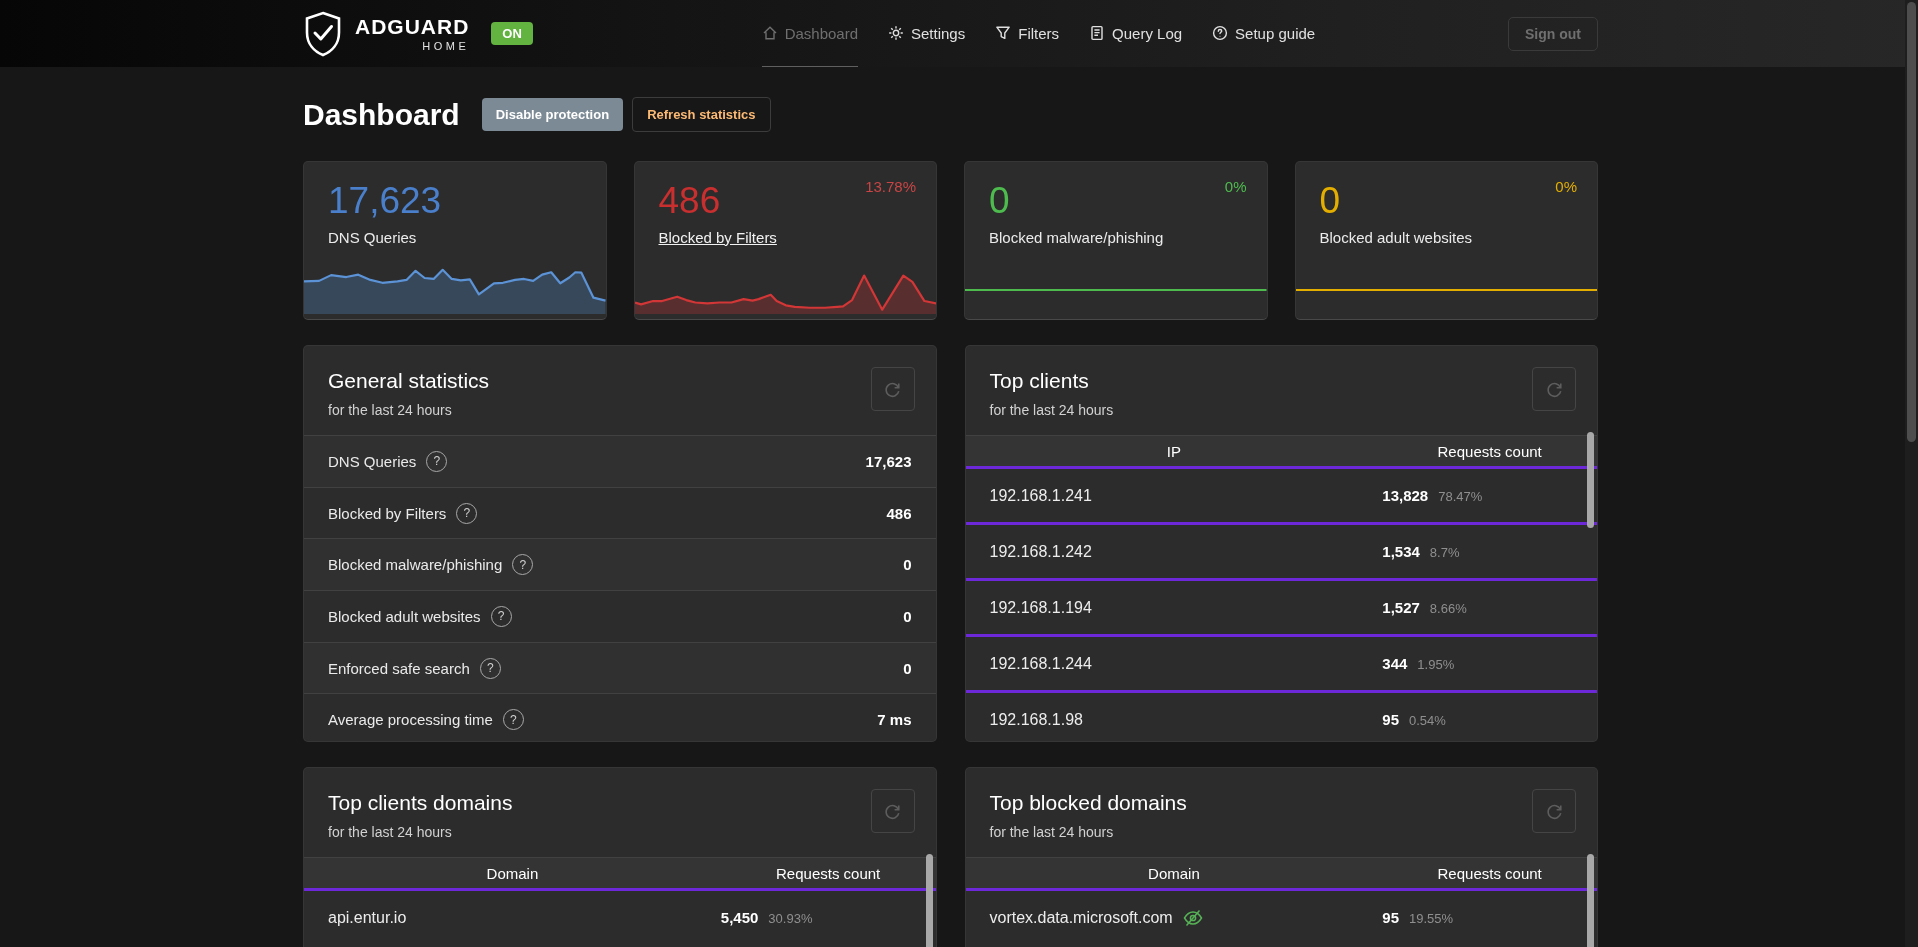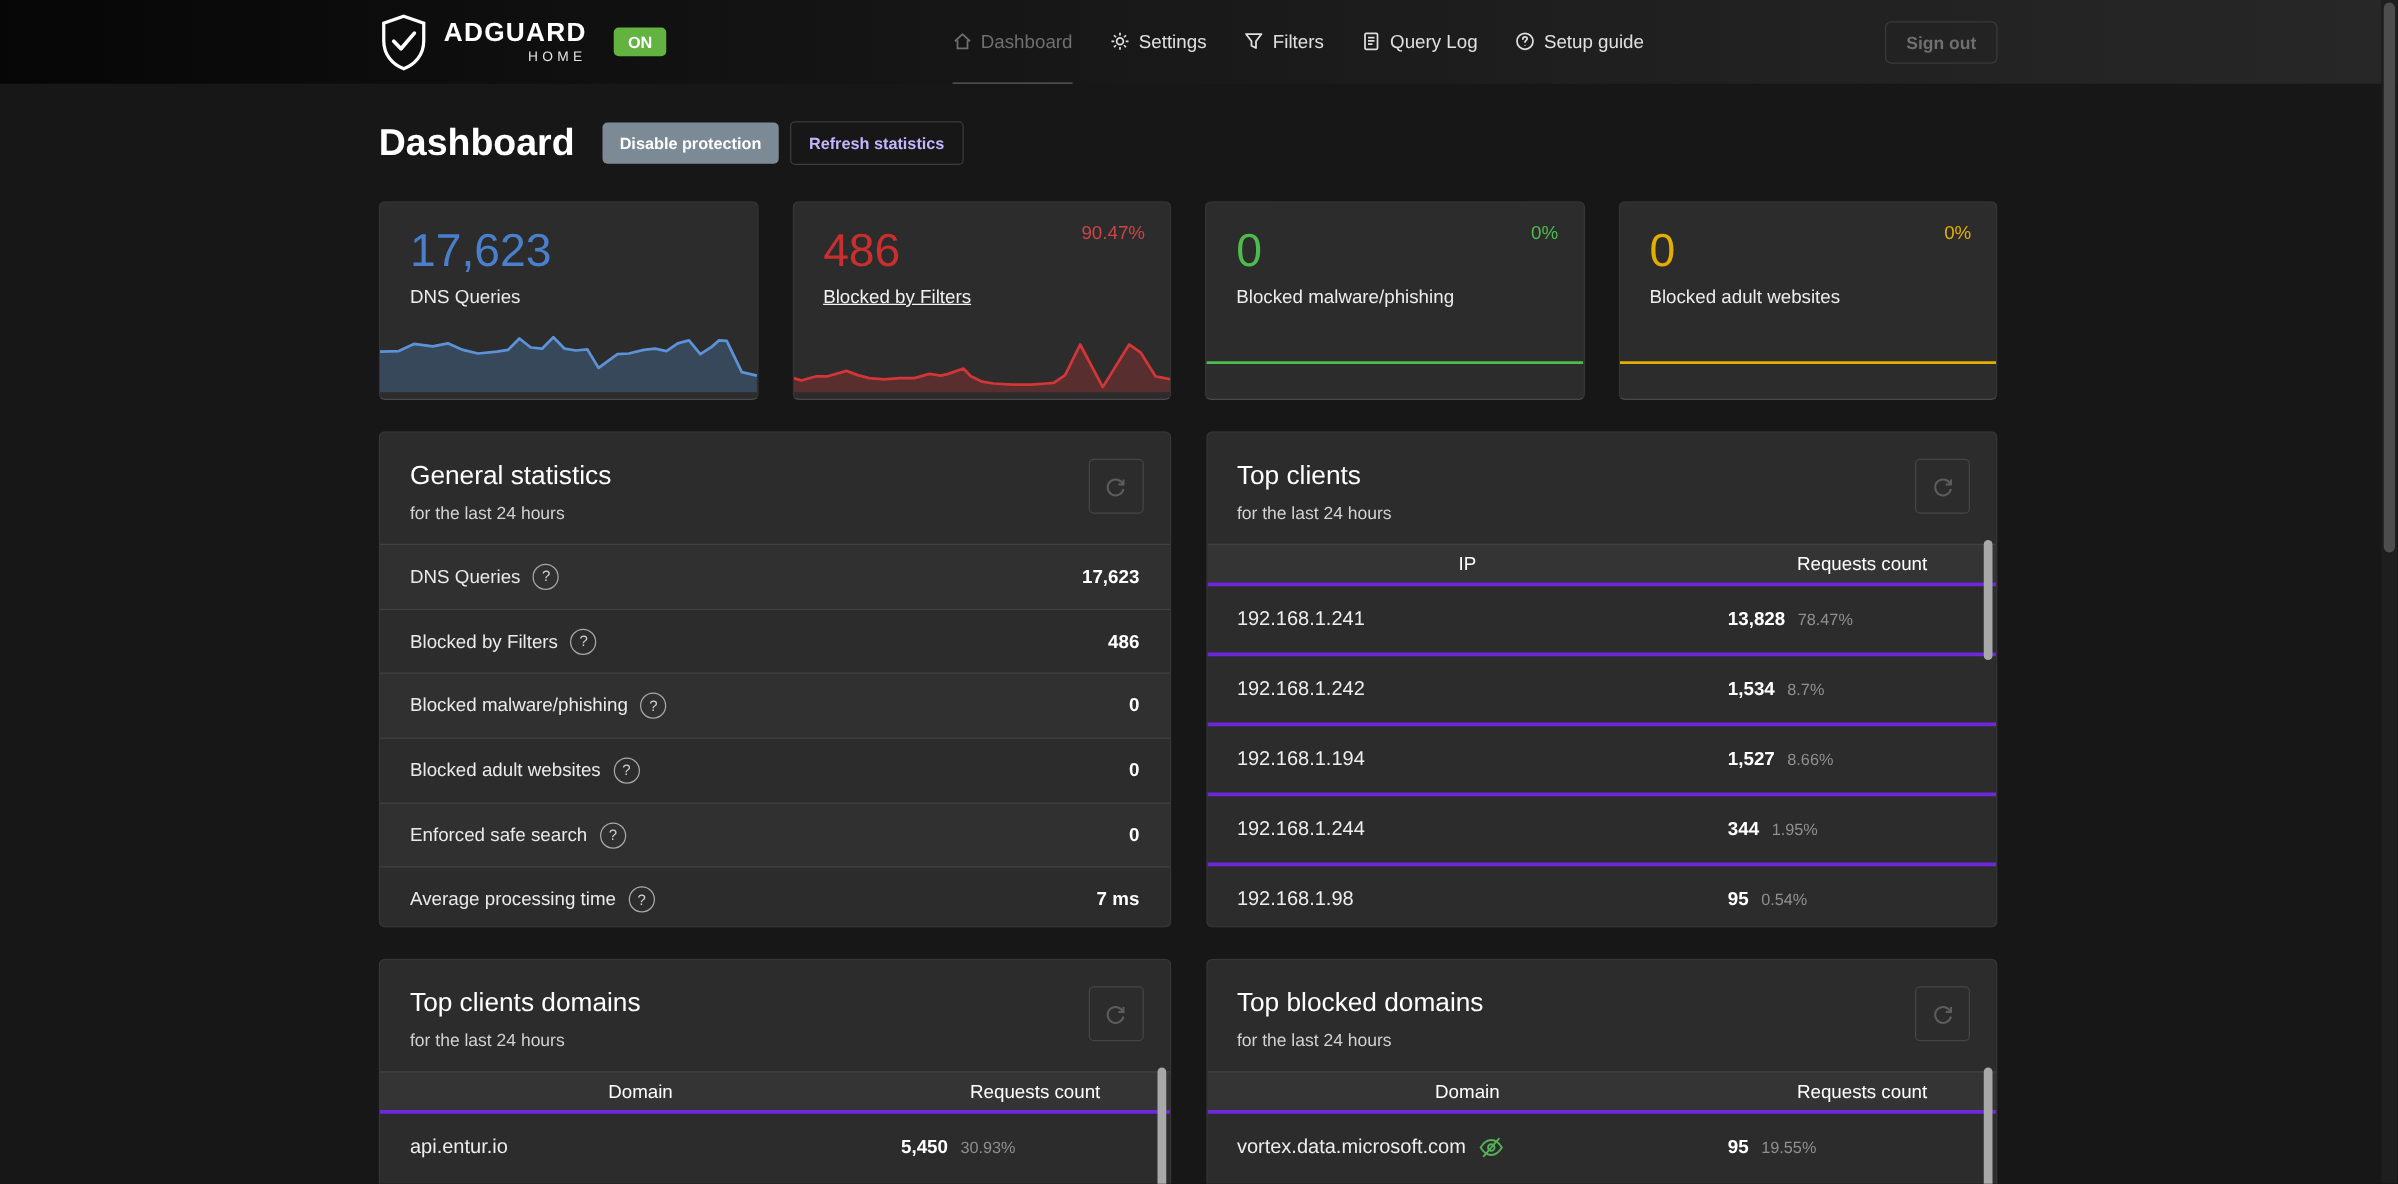--- a/index.html
+++ b/index.html
@@ -46,21 +46,21 @@
 
   
   .title-row { display:flex; align-items:center; margin-top:30px; }
   .page-title { font-size:30px; font-weight:600; color:#fff; }
   .btn-disable {
     margin-left:22px; background:#7c8a95; color:#fff; border:none; border-radius:4px;
     font-size:13px; font-weight:bold; padding:9px 14px; cursor:pointer;
     font-family:"Liberation Sans", sans-serif;
   }
   .btn-refresh-stats {
-    margin-left:9px; background:transparent; color:#c4b5fd; border:1px solid #3c3c3c; border-radius:4px;
+    margin-left:9px; background:transparent; color:#fdba74; border:1px solid #3c3c3c; border-radius:4px;
     font-size:13px; font-weight:bold; padding:9px 14px; cursor:pointer;
     font-family:"Liberation Sans", sans-serif;
   }
 
   
   .cards-row { display:flex; gap:27px; margin-top:29px; }
   .card {
     flex:1; height:159px; background:#2c2c2c; border:1px solid rgba(255,255,255,0.05);
     border-bottom-color:rgba(255,255,255,0.14);
     border-radius:5px; position:relative; overflow:hidden;
@@ -212,21 +212,21 @@
           <polygon points="0,100 0,32 5,31 9,19 14,23 18,18 22,29 26,35 31,32 34,29 37,10 40,25 43,27 46,8 49,27 52,30 55,28 58,59 63,36 66,35 70,29 73,27 76,31 79,18 82,13 85,36 88,24 90,13 92,14 96,66 100,72 100,100" fill="rgba(91,147,214,0.28)"></polygon>
           <polyline points="0,32 5,31 9,19 14,23 18,18 22,29 26,35 31,32 34,29 37,10 40,25 43,27 46,8 49,27 52,30 55,28 58,59 63,36 66,35 70,29 73,27 76,31 79,18 82,13 85,36 88,24 90,13 92,14 96,66 100,72" fill="none" stroke="#5b93d6" stroke-width="2.2" stroke-linejoin="round" vector-effect="non-scaling-stroke"></polyline>
         </svg>
     </div>
 
     <div class="card">
       <div class="card-body">
         <div class="card-number" style="color:#c92f2f">486</div>
         <span class="card-label link">Blocked by Filters</span>
       </div>
-      <div class="card-percent" style="color:#c94545">90.47%</div>
+      <div class="card-percent" style="color:#c94545">13.78%</div>
       <svg class="spark" viewBox="0 0 100 100" preserveAspectRatio="none">
           <polygon points="0,100 0,76 2,80 6,73 9,73 14,64 17,71 20,76 24,78 28,76 32,76 36,69 39,72 41,69 45,60 47,73 50,82 53,85 58,87 63,87 67,85 69,84 72,71 76,20 82,91 89,20 92,33 96,73 100,78 100,100" fill="rgba(210,54,54,0.28)"></polygon>
           <polyline points="0,76 2,80 6,73 9,73 14,64 17,71 20,76 24,78 28,76 32,76 36,69 39,72 41,69 45,60 47,73 50,82 53,85 58,87 63,87 67,85 69,84 72,71 76,20 82,91 89,20 92,33 96,73 100,78" fill="none" stroke="#d23636" stroke-width="2.2" stroke-linejoin="round" vector-effect="non-scaling-stroke"></polyline>
         </svg>
     </div>
 
     <div class="card">
       <div class="card-body">
         <div class="card-number" style="color:#4ebb4e">0</div>
         <span class="card-label">Blocked malware/phishing</span>

